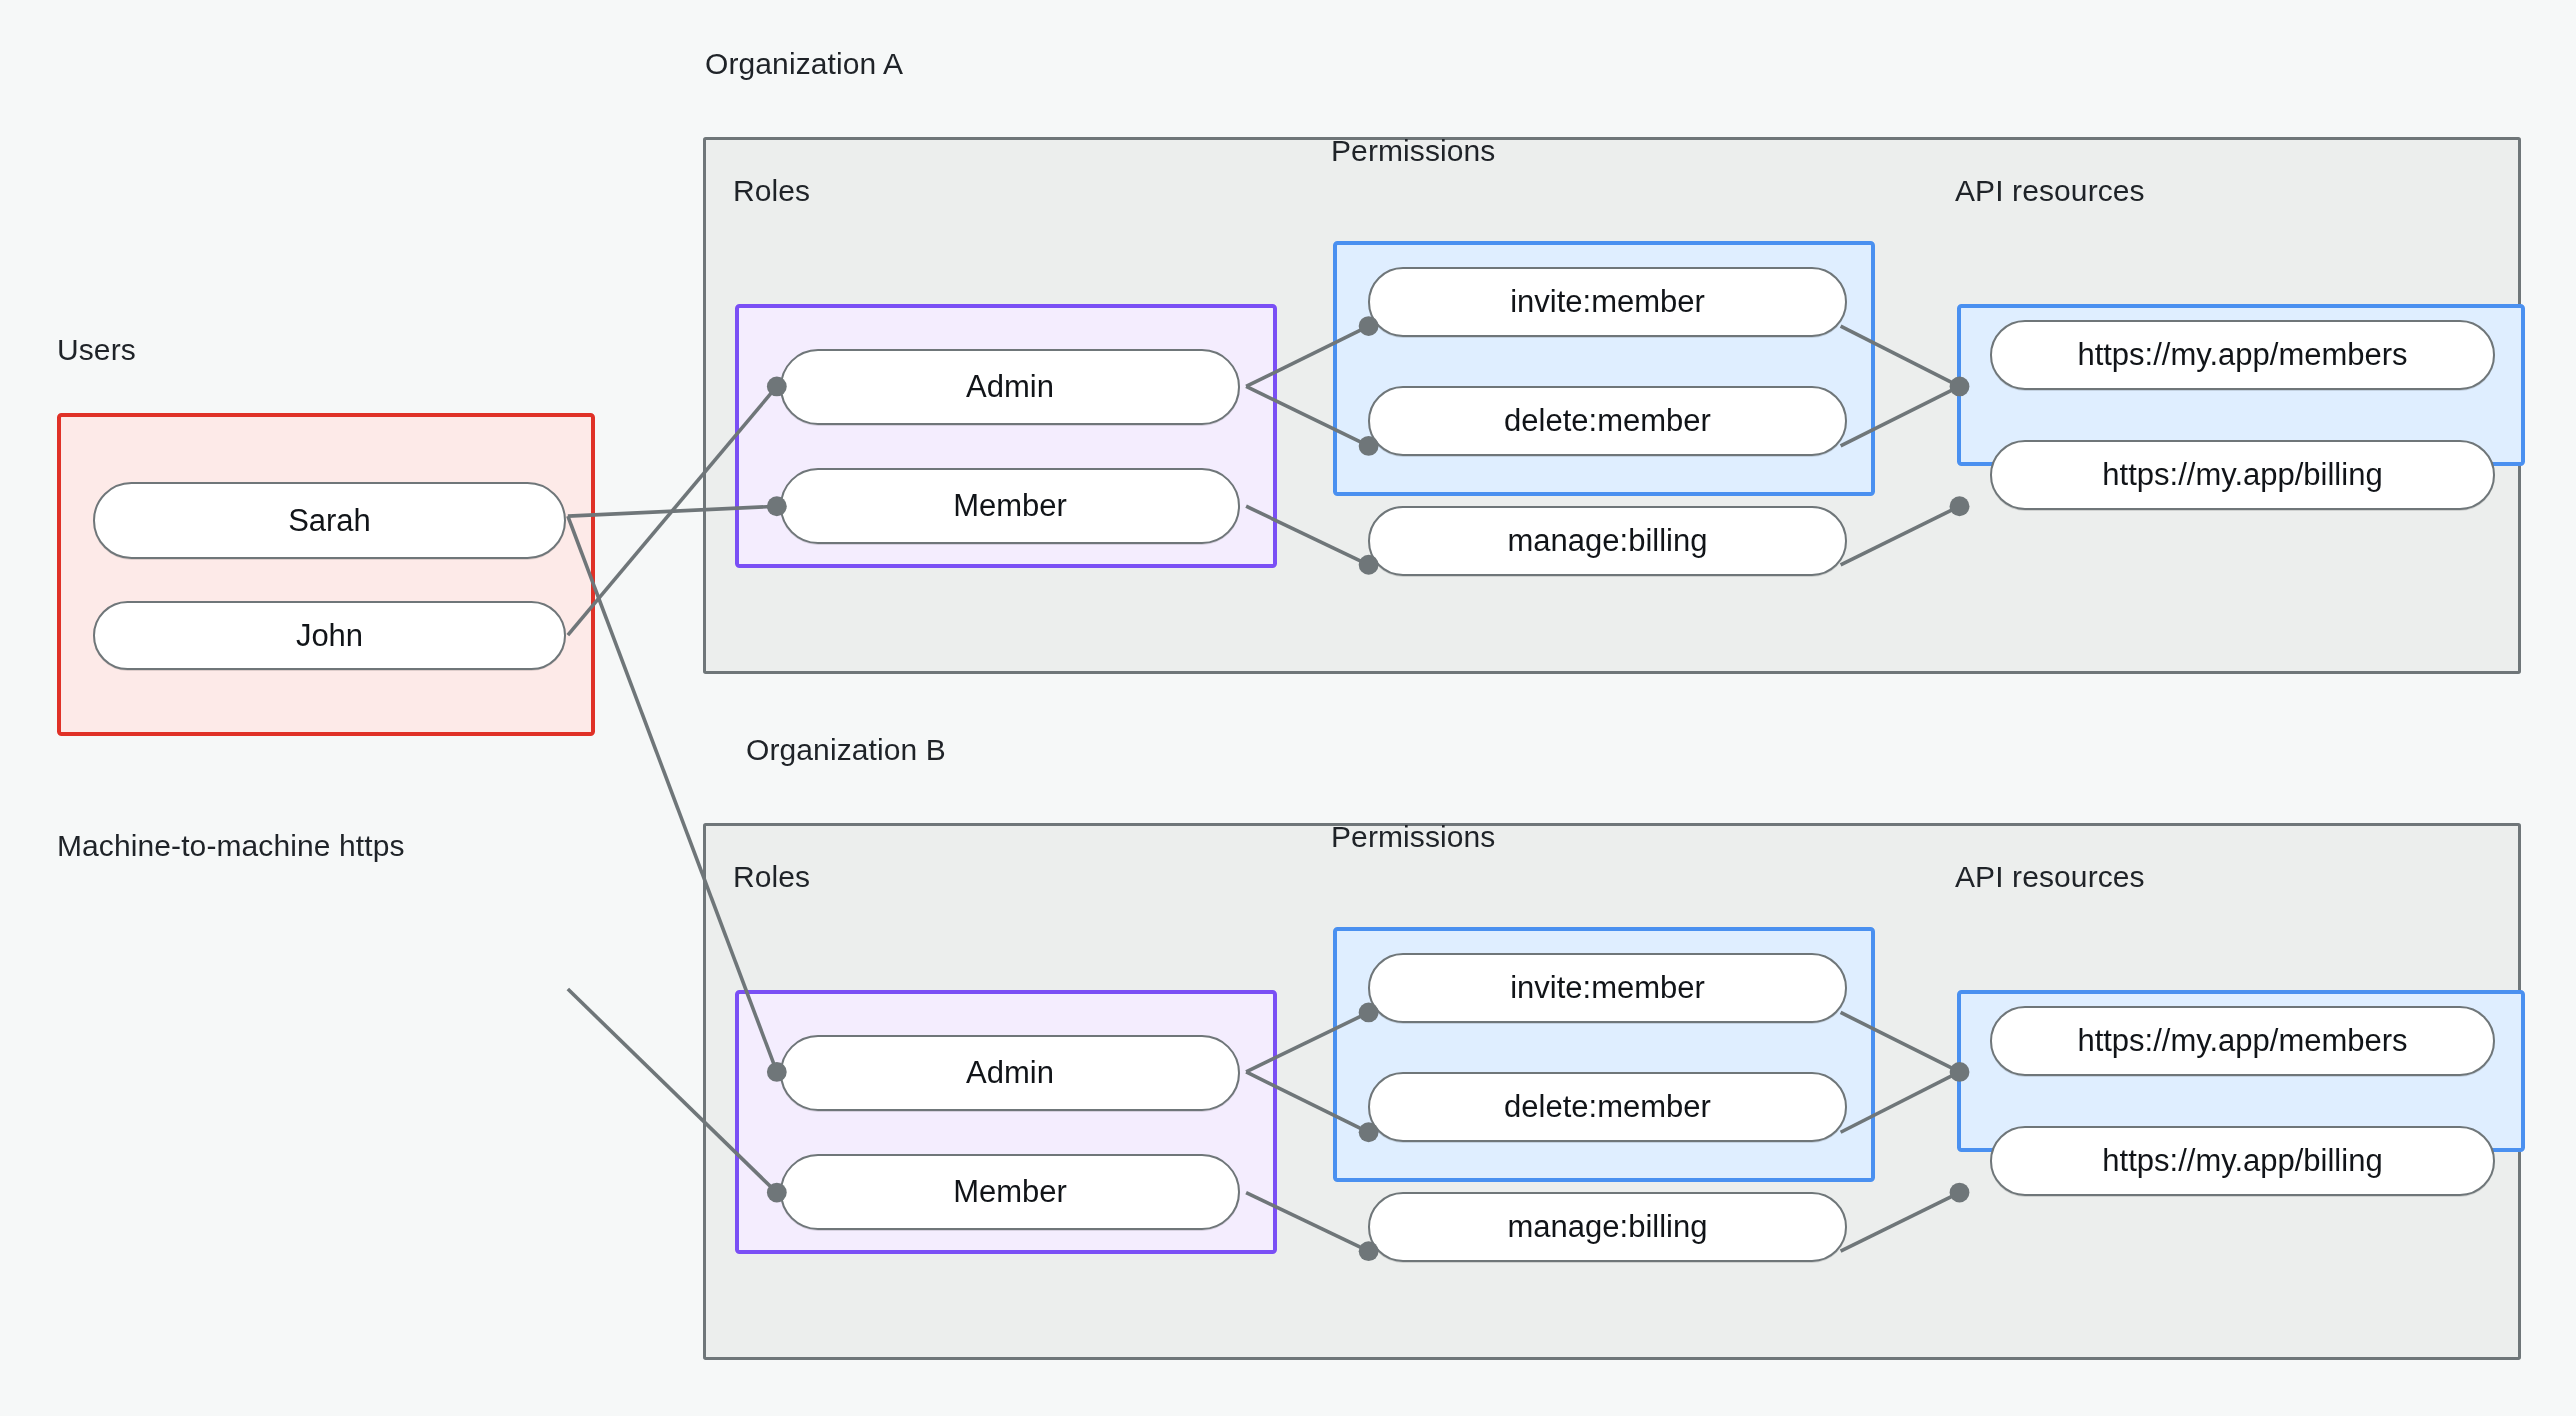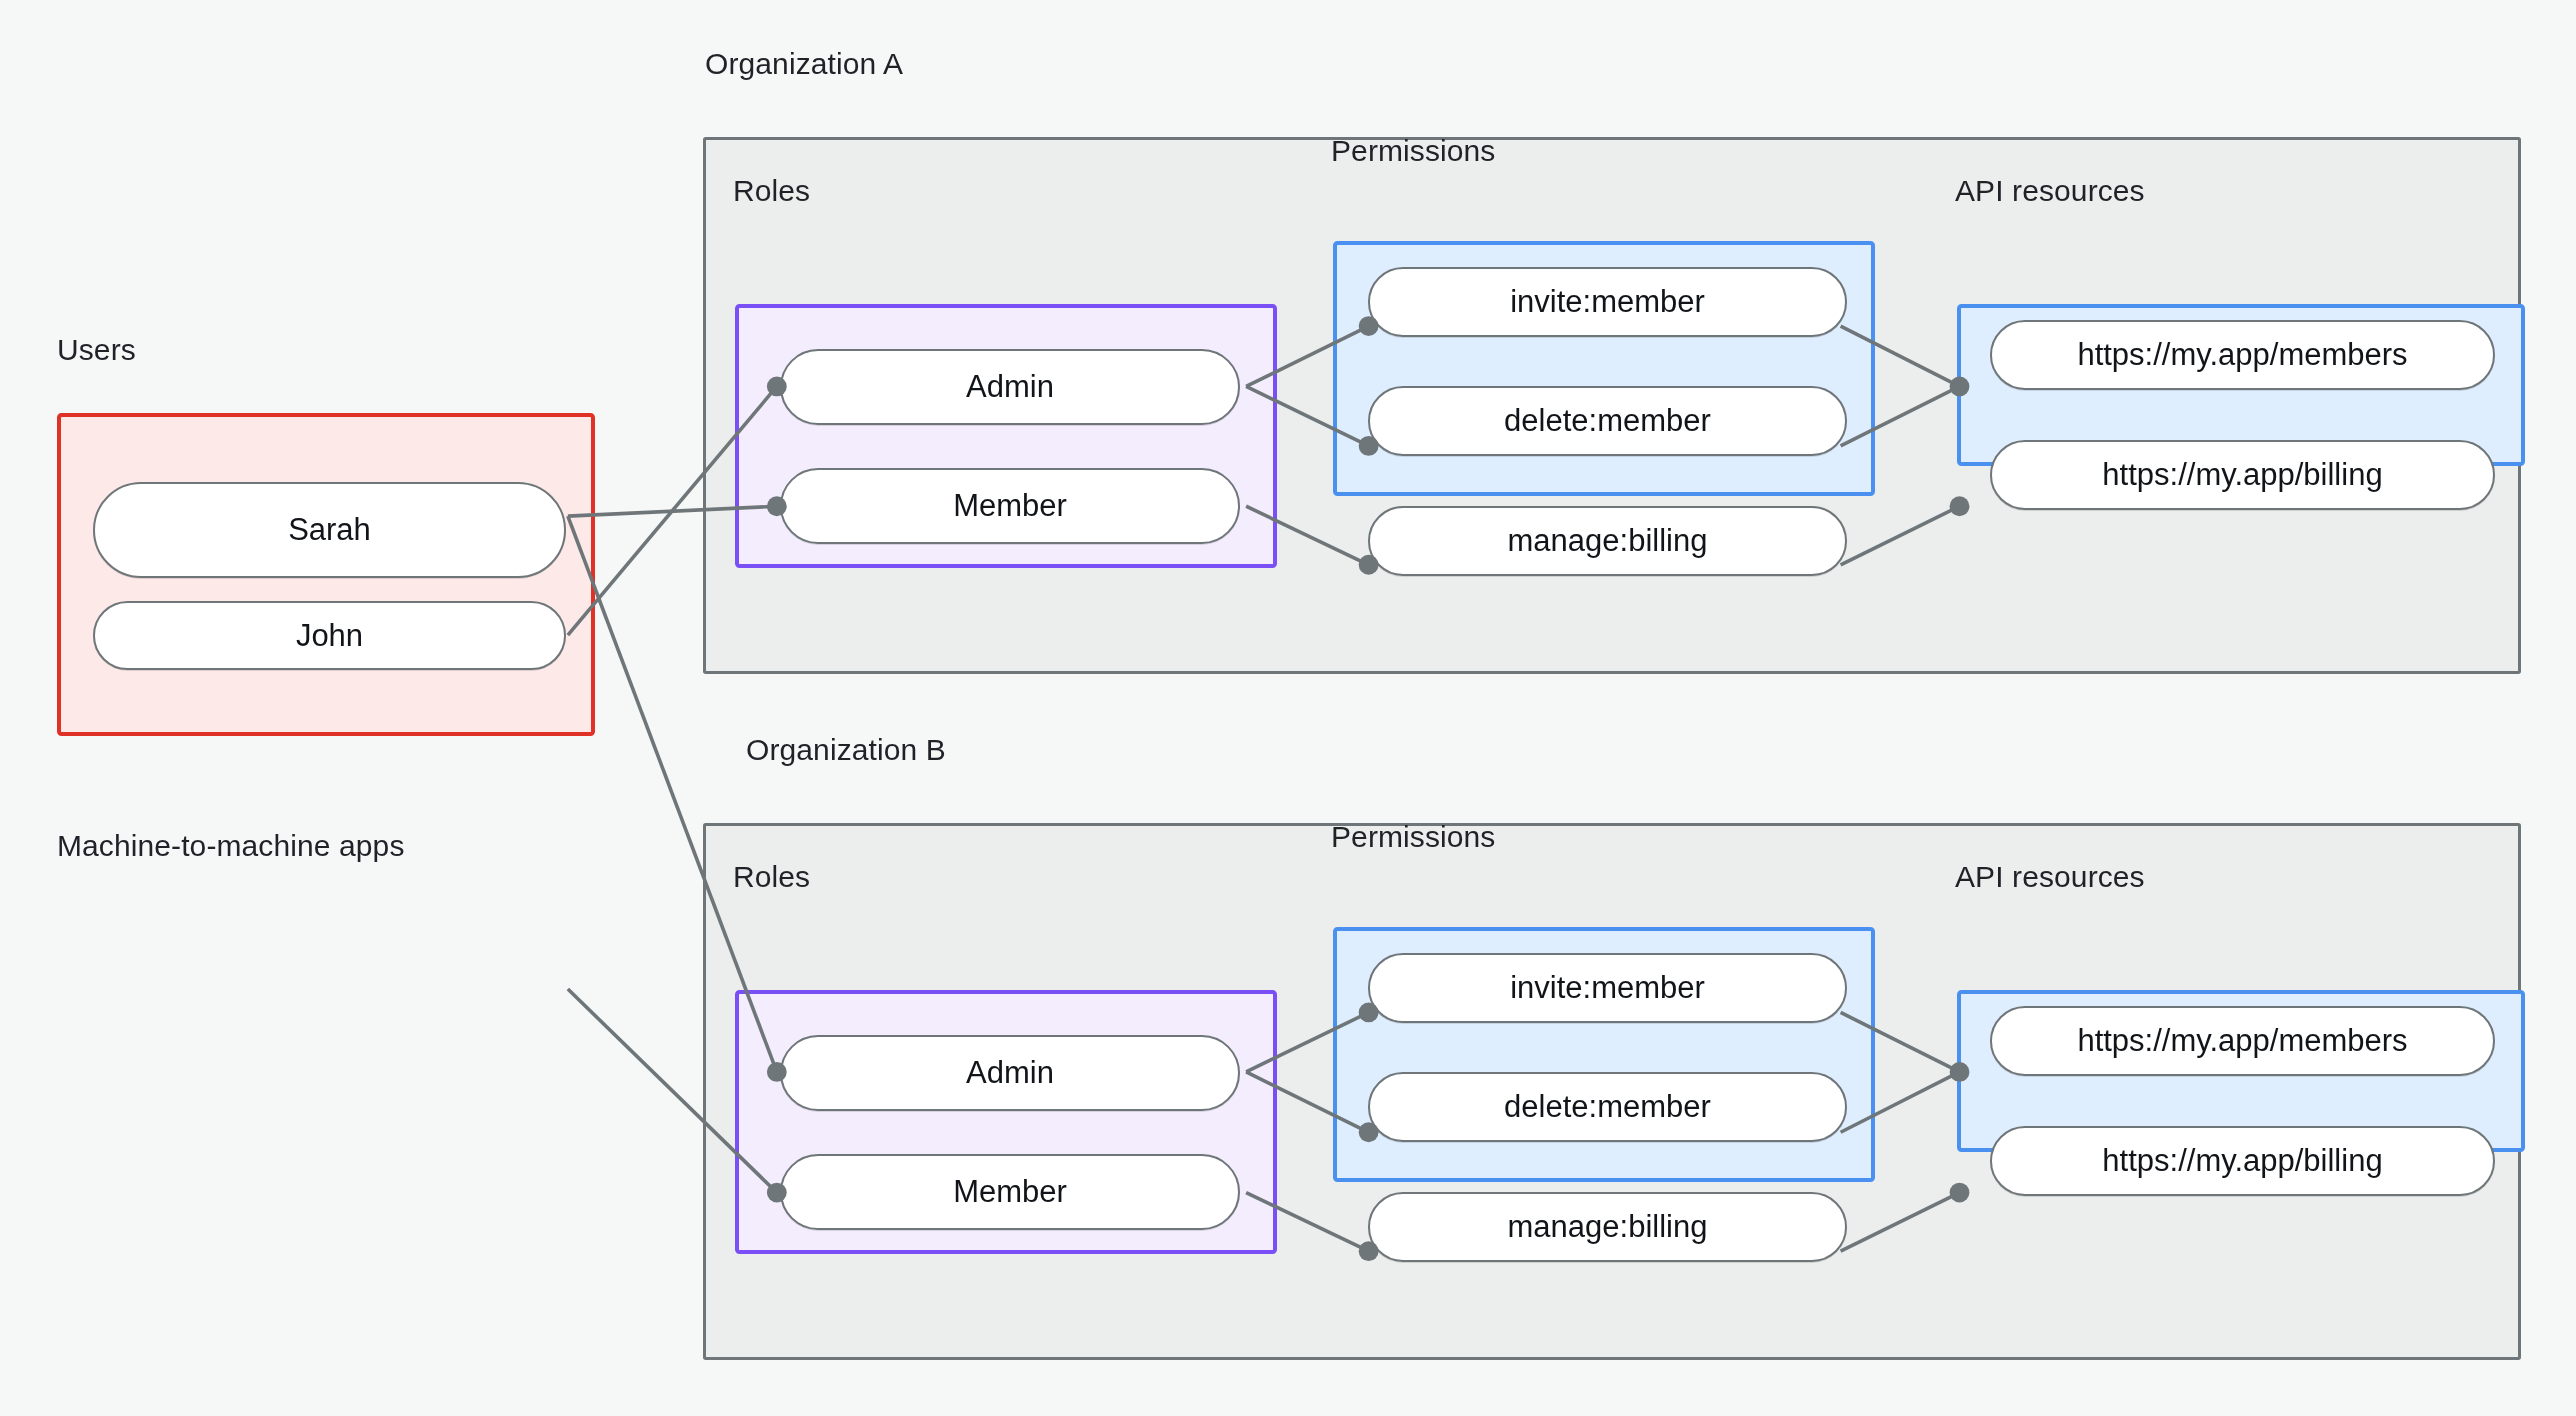--- a/index.html
+++ b/index.html
@@ -104,25 +104,25 @@
       <circle cx="1519" cy="1257" r="11"></circle>
       <circle cx="1519" cy="1389" r="11"></circle>
       <circle cx="2175" cy="1190" r="11"></circle>
       <circle cx="2175" cy="1324" r="11"></circle>
     </g>
   </svg>
 
   <div class="grp-label" style="left:57px; top:333px;">Users</div>
 
   <div class="group-box gb-red" style="left:57px; top:413px; width:538px; height:323px;">
-    <div class="pill" style="left:32px; top:65px; width:473px; height:96px;">Sarah</div>
+    <div class="pill" style="left:32px; top:65px; width:473px; height:77px;">Sarah</div>
     <div class="pill" style="left:32px; top:184px; width:473px; height:69px;">John</div>
   </div>
 
-  <div class="grp-label" style="left:57px; top:829px;">Machine-to-machine apps</div>
+  <div class="grp-label" style="left:57px; top:829px;">Machine-to-machine https</div>
 
 
   <div class="grp-label" style="left:705px; top:47px;">Organization A</div>
 
   <div class="container-box" style="left:703px; top:137px; width:1818px; height:537px;">
 
     <div class="grp-label" style="left:27px; top:34px;">Roles</div>
     <div class="group-box gb-purple" style="left:29px; top:164px; width:542px; height:264px;">
       <div class="pill" style="left:41px; top:41px; width:460px; height:76px;">Admin</div>
       <div class="pill" style="left:41px; top:160px; width:460px; height:76px;">Member</div>

